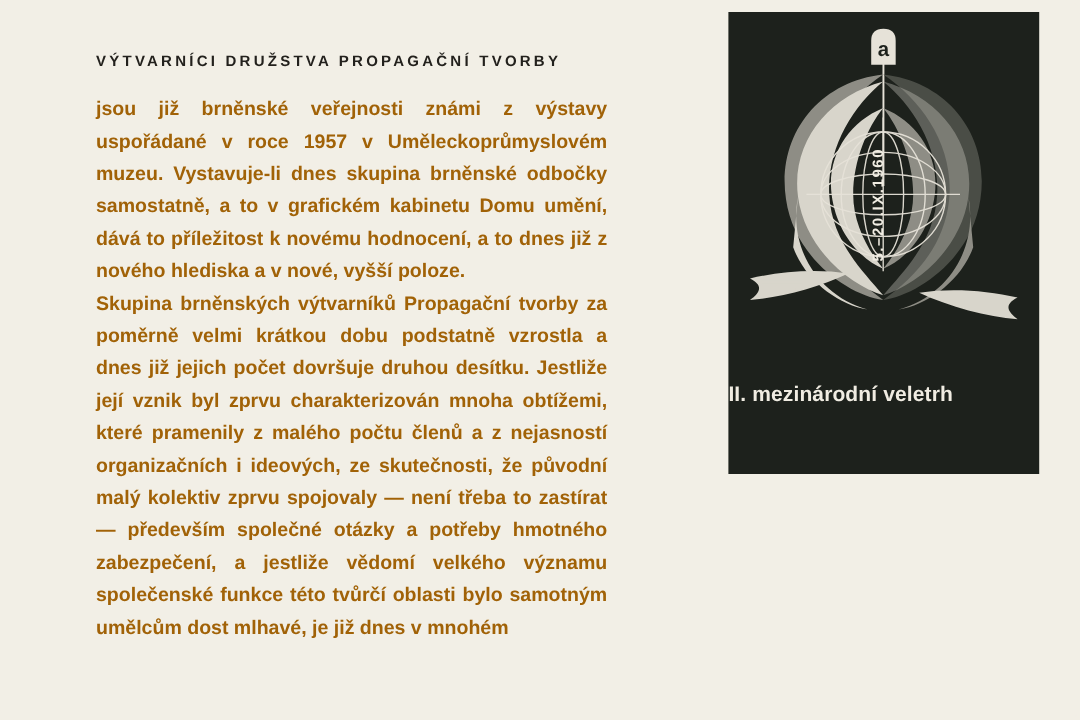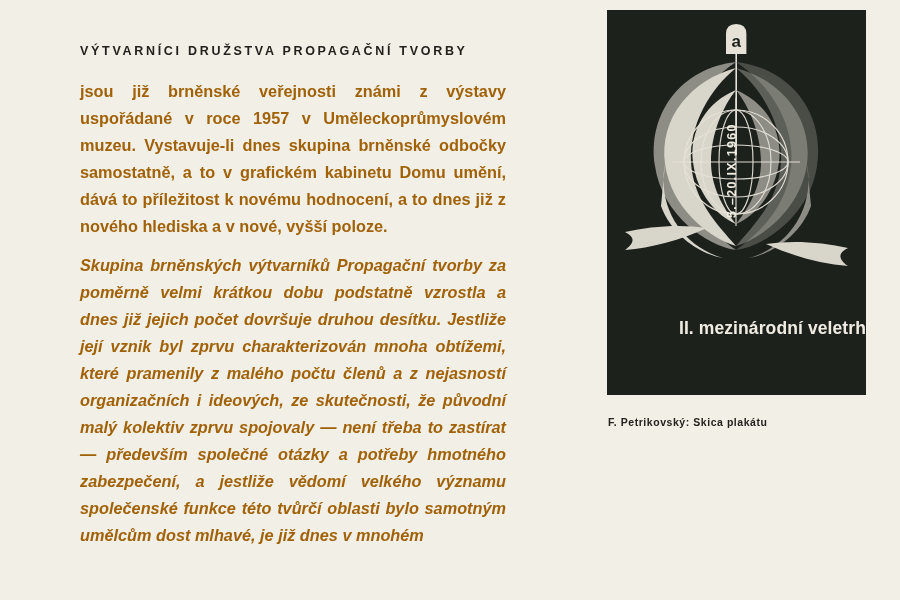--- a/index.html
+++ b/index.html
@@ -43,22 +43,21 @@
     font-weight: bold;
     line-height: 27px;
     color: #a16207;
     margin: 0;
     text-align: justify;
     text-justify: inter-word;
     font-family: "Liberation Sans", sans-serif;
     hyphens: manual;
   }
   .body-paragraph + .body-paragraph {
-    margin-top: 12px;
-    font-style: italic;
+    margin-top: 0px;
   }
   .body-paragraph:last-child {
     text-align-last: left;
   }
 
   
   .poster-figure {
     position: absolute;
     left: 607px;
     top: 10px;
@@ -76,21 +75,21 @@
     left: 0;
     top: 0;
     width: 259px;
     height: 300px;
   }
   .poster-titles {
     position: absolute;
     left: 0;
     right: 0;
     top: 306px;
-    text-align: right;
+    text-align: left;
     color: #f0ece2;
   }
   .poster-title-main {
     font-size: 17.5px;
     font-weight: bold;
     letter-spacing: 0.1px;
     line-height: 24px;
     white-space: nowrap;
     font-family: "Liberation Sans", sans-serif;
   }
@@ -203,16 +202,15 @@
       </svg>
 
       <div class="poster-date">5.–20.IX.1960</div>
 
       <div class="poster-titles">
         <div class="poster-title-main">II. mezinárodní veletrh</div>
       </div>
 
     </div>
 
-    <figcaption class="poster-caption">F. Petrikovský: Skica plakátu</figcaption>
   </figure>
 
 </div>
 
 </body></html>

